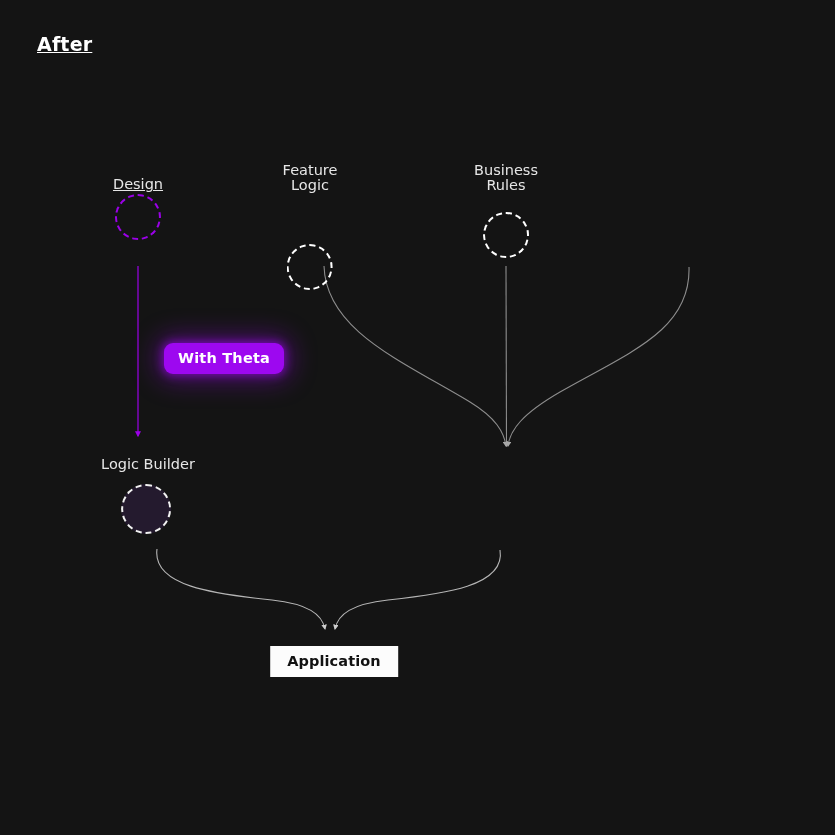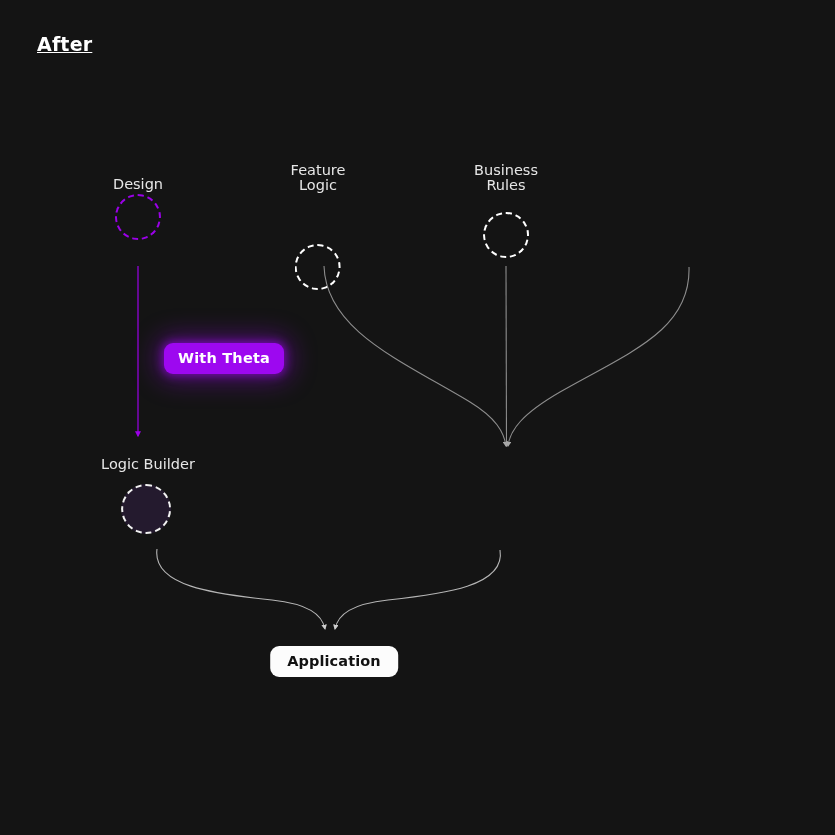--- a/index.html
+++ b/index.html
@@ -81,25 +81,25 @@
   }
   .circle-bottom.widget {
     background: #241a2e;
   }
   .circle-bottom.dev {
     background: #2b2b2b;
   }
 
   
   #node-design        { left: 138px; top: 177px; }
-  #node-feature-logic { left: 318px; top: 163px; gap: 40px; }
+  #node-feature-logic { left: 310px; top: 163px; gap: 40px; }
   #node-business-rules{ left: 506px; top: 163px; }
   #node-quality-check { left: 689px; top: 161px; }
 
-  #node-design .node-label        { margin-bottom: 2px; }
+  #node-design .node-label        { margin-bottom: 2px; text-decoration: underline; }
   #node-feature-logic .node-label { margin-bottom: 12px; }
   #node-business-rules .node-label{ margin-bottom: 20px; }
   #node-quality-check .node-label { margin-bottom: 12px; }
 
   #node-widget-builder { left: 148px; top: 457px; }
   #node-developer      { left: 506px; top: 456px; }
   #node-widget-builder .node-circle { margin-top: 12px; margin-left: -3px; }
   #node-developer .node-circle     { margin-top: 13px; margin-left: -4px; }
 
   
@@ -118,21 +118,21 @@
                 0 0 8px 2px rgba(157, 8, 240, 0.55);
   }
 
   
   #node-application {
     position: absolute;
     left: 334px;
     top: 646px;
     transform: translateX(-50%);
     padding: 7px 17px 8px 17px;
-    border-radius: 9px;
+    border-radius: 0;
     background: #fcfcfc;
     color: #111111;
     font-size: 14.5px;
     font-weight: bold;
     letter-spacing: 0.1px;
   }
 </style>
 </head>
 <body>
 

